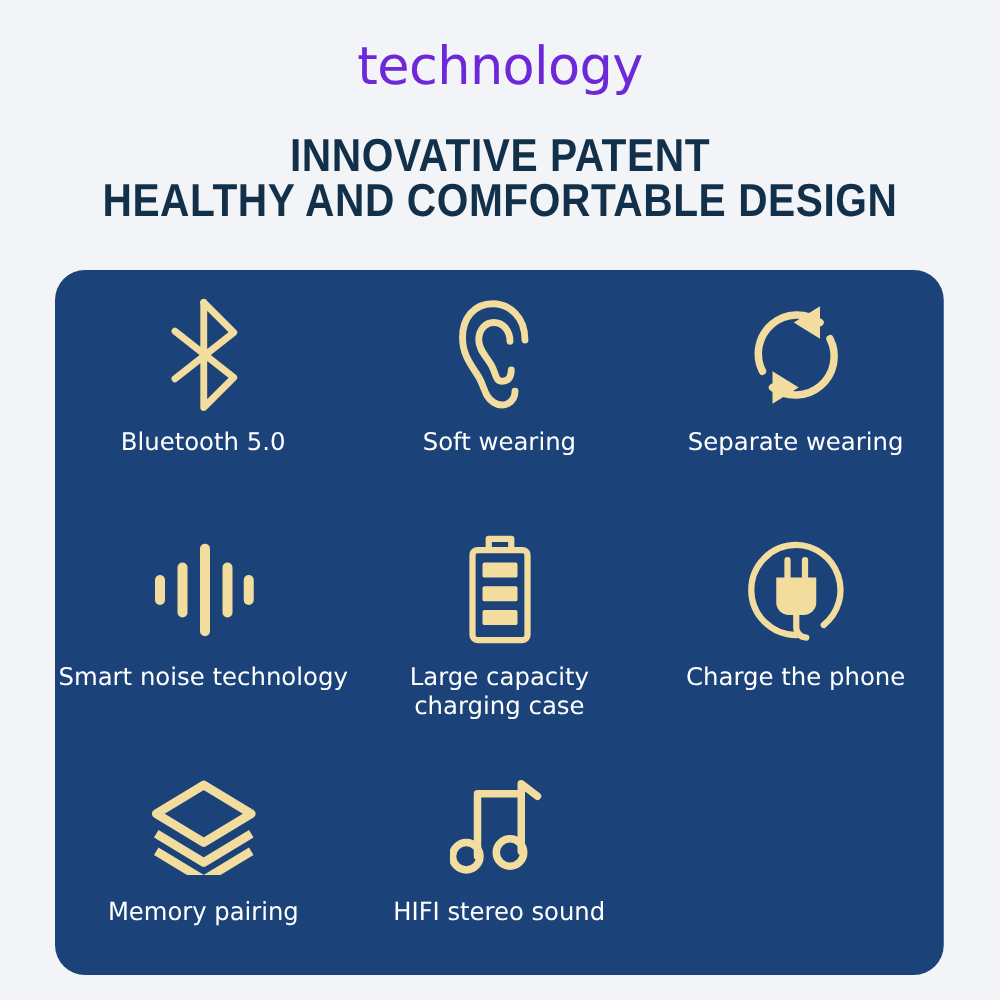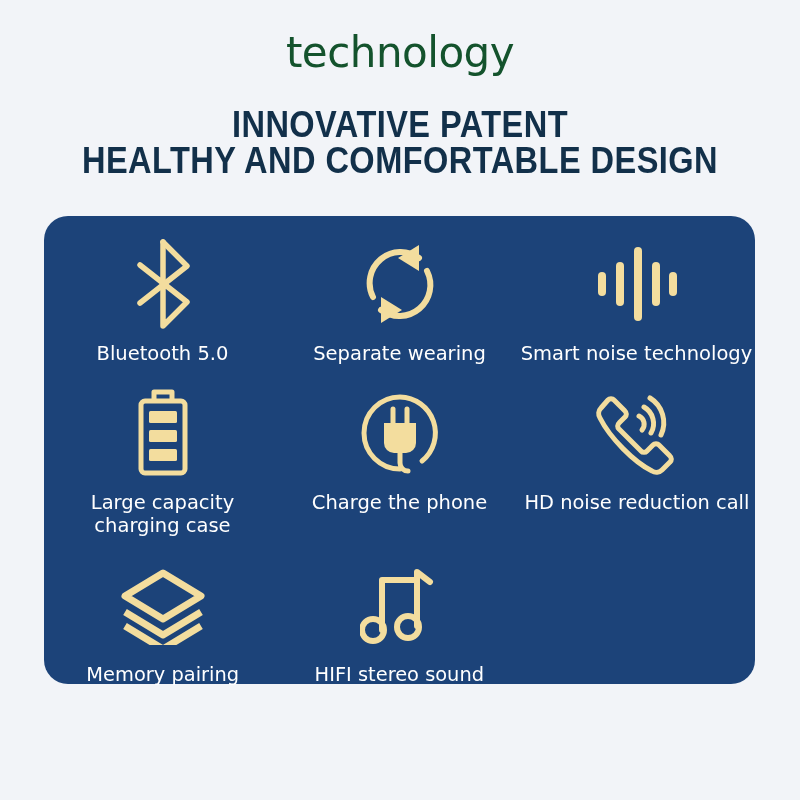--- a/index.html
+++ b/index.html
@@ -10,41 +10,41 @@
     overflow:hidden;
     position:relative;
   }
   .brand{
     position:absolute;
     top:28px;left:0;width:800px;
     text-align:center;
     font-size:42px;
     font-weight:400;
     letter-spacing:-0.5px;
-    color:#14532d;
+    color:#6d28d9;
     font-family:"DejaVu Sans","Liberation Sans",sans-serif;
   }
   .headline{
     position:absolute;
     left:0;width:800px;
     text-align:center;
     color:#12304a;
     font-weight:700;
     font-family:"Liberation Sans","DejaVu Sans",sans-serif;
     transform:scaleX(0.88);
     letter-spacing:0.5px;
     white-space:nowrap;
   }
   .headline-1{ top:104px; font-size:37px; }
   .headline-2{ top:140px; font-size:37px; }
 
   .panel{
     position:absolute;
     left:44px;top:216px;
-    width:711px;height:468px;
+    width:711px;height:564px;
     background:#1c4379;
     border-radius:24px;
   }
   .grid{
     position:absolute;
     inset:0;
     display:grid;
     grid-template-columns:1fr 1fr 1fr;
     grid-template-rows:1fr 1fr 1fr;
   }
@@ -92,20 +92,31 @@
         <svg width="78" height="92" viewBox="0 0 78 92">
           <g fill="none" stroke="#f3dd9e" stroke-width="5.5" stroke-linejoin="round" stroke-linecap="round">
             <path d="M39 4 L39 88 L63 64 L16 27"></path>
             <path d="M16 65 L63 28 L39 4"></path>
           </g>
         </svg>
       </div>
       <div class="cell-label">Bluetooth 5.0</div>
     </div>
 
+    <div class="cell">
+      <div class="icon-wrap">
+        <svg width="72" height="92" viewBox="0 0 72 92">
+          <g fill="none" stroke="#f3dd9e" stroke-width="5.5" stroke-linecap="round" stroke-linejoin="round">
+            <path d="M56 34 C56 16 44 5 30 5 C15 5 6 17 6 32 C6 45 12 53 18 62 C24 71 23 79 31 84 C39 89 48 84 48 75"></path>
+            <path d="M44 35 C44 26 38 20 31 20 C24 20 19 26 19 34 C19 42 25 47 29 54 C33 61 32 67 38 67 C43 67 45 63 45 58"></path>
+          </g>
+        </svg>
+      </div>
+      <div class="cell-label">Soft wearing</div>
+    </div>
 
     <div class="cell">
       <div class="icon-wrap">
         <svg width="86" height="86" viewBox="0 0 86 86">
           <g fill="none" stroke="#f3dd9e" stroke-width="6" stroke-linecap="round" stroke-linejoin="round">
             <path d="M16 56 A31 31 0 0 1 62 17"></path>
             <path d="M70 30 A31 31 0 0 1 24 69"></path>
           </g>
           <path d="M62 4 L62 30 L41 17 Z" fill="#f3dd9e"></path>
           <path d="M24 82 L24 56 L45 69 Z" fill="#f3dd9e"></path>
@@ -155,33 +166,20 @@
           <g stroke="#f3dd9e" stroke-width="5" stroke-linecap="round" fill="none">
             <line x1="37" y1="34" x2="37" y2="20"></line>
             <line x1="51" y1="34" x2="51" y2="20"></line>
             <path d="M44 64 L44 74 A8 8 0 0 0 52 82"></path>
           </g>
         </svg>
       </div>
       <div class="cell-label">Charge the phone</div>
     </div>
 
-    <div class="cell r3">
-      <div class="icon-wrap">
-        <svg width="86" height="86" viewBox="0 0 86 86">
-          <path d="M20 10 L31 21 A4 4 0 0 1 31 27 L25 33 A4 4 0 0 0 25 39 L47 61 A4 4 0 0 0 53 61 L59 55 A4 4 0 0 1 65 55 L76 66 A4 4 0 0 1 76 72 L68 80 A8 8 0 0 1 58 81 C40 72 16 48 6 28 A8 8 0 0 1 7 18 L14 10 A4 4 0 0 1 20 10 Z" fill="none" stroke="#f3dd9e" stroke-width="5" stroke-linejoin="round"></path>
-          <g fill="none" stroke="#f3dd9e" stroke-width="5" stroke-linecap="round">
-            <path d="M48 40 A9 9 0 0 0 45 26"></path>
-            <path d="M57 43 A19 19 0 0 0 50 17"></path>
-            <path d="M67 45 A29 29 0 0 0 56 8"></path>
-          </g>
-        </svg>
-      </div>
-      <div class="cell-label">HD noise reduction call</div>
-    </div>
 
     <div class="cell r3">
       <div class="icon-wrap">
         <svg width="92" height="80" viewBox="0 0 92 80">
           <g fill="none" stroke="#f3dd9e" stroke-width="7" stroke-linejoin="round">
             <path d="M46 8 L84 31 L46 54 L8 31 Z"></path>
             <path d="M8 47 L46 70 L84 47"></path>
             <path d="M8 61 L46 84 L84 61"></path>
           </g>
         </svg>

